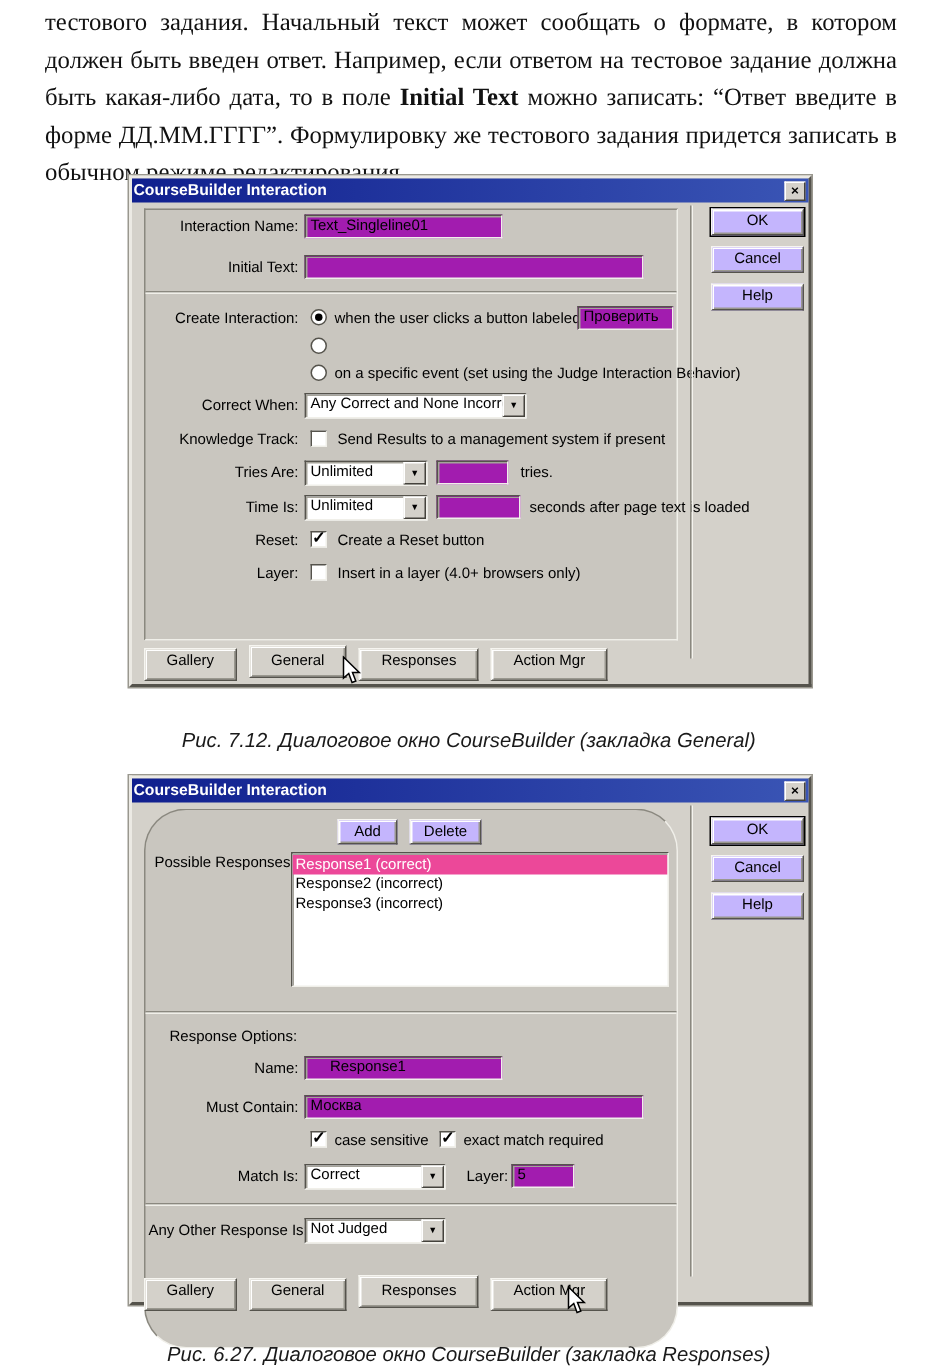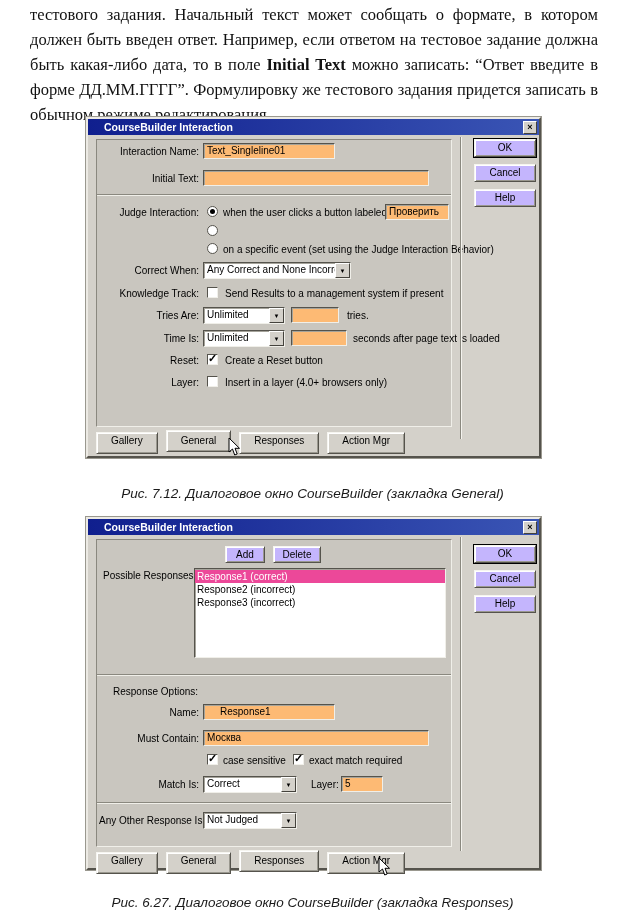--- a/index.html
+++ b/index.html
@@ -21,21 +21,21 @@
     font-style:italic; font-size:13.5px; color:#1a1a1a;
   }
   
   .win {
     position:absolute; background:#d4d1ca;
     border:2px solid; border-color:#eceae4 #55534c #55534c #eceae4;
     box-shadow:0 0 0 1px #9a988f;
   }
   .titlebar {
     height:16px; background:linear-gradient(90deg,#101f8e,#3a55b5);
-    display:flex; align-items:center; padding:0 2px 0 16px;
+    display:flex; align-items:center; padding:0 2px 0 1px;
   }
   .titlebar .title {
     flex:1; color:#fff; font-weight:bold; font-size:10.5px; white-space:nowrap;
   }
   .btn-close {
     width:14px; height:13px; background:#d4d1ca; color:#000;
     border:1px solid; border-color:#fff #44423c #44423c #fff;
     font-size:9px; font-weight:bold; line-height:11px; text-align:center;
   }
   .panel {
@@ -55,21 +55,21 @@
   }
   .lbl { text-align:right; }
   .btn {
     position:absolute; background:#c4b5fd; color:#000;
     border:1px solid; border-color:#f6f5f0 #55534c #55534c #f6f5f0;
     box-shadow:inset 1px 1px 0 #fff, inset -1px -1px 0 #9a988f;
     font-size:10px; text-align:center; line-height:15px;
   }
   .btn.default { box-shadow:0 0 0 1px #000, inset 1px 1px 0 #fff, inset -1px -1px 0 #9a988f; }
   .tf {
-    position:absolute; background:#fdba74; height:16px;
+    position:absolute; background:#a21caf; height:16px;
     border:1px solid; border-color:#55534c #f0efe9 #f0efe9 #55534c;
     box-shadow:inset 1px 1px 0 #a5a39a;
     font-size:10px; padding:1px 3px; white-space:nowrap; overflow:hidden;
   }
   .dd {
     position:absolute; height:17px; background:#fff; display:flex;
     border:1px solid; border-color:#55534c #f0efe9 #f0efe9 #55534c;
     box-shadow:inset 1px 1px 0 #a5a39a;
   }
   .dd-val { flex:1; font-size:10px; padding:1px 3px; white-space:nowrap; overflow:hidden; }
@@ -128,21 +128,21 @@
     <div class="panel" style="left:8px; top:20px; width:356px; height:288px;">
 
       <div class="lbl" style="left:2px; top:6px; width:100px;">Interaction Name:</div>
       <div class="tf" style="left:106px; top:3px; width:132px;">Text_Singleline01</div>
 
       <div class="lbl" style="left:2px; top:33px; width:100px;">Initial Text:</div>
       <div class="tf" style="left:106px; top:30px; width:226px;"></div>
 
       <div class="hline" style="left:0; top:54px; width:354px;"></div>
 
-      <div class="lbl" style="left:2px; top:67px; width:100px;">Judge Interaction:</div>
+      <div class="lbl" style="left:2px; top:67px; width:100px;">Create Interaction:</div>
       <span class="rb selected" style="left:110px; top:66px;"></span>
       <span class="opt" style="left:126px; top:67px;">when the user clicks a button labeled</span>
       <div class="tf" style="left:288px; top:64px; width:64px;">Проверить</div>
       <span class="rb" style="left:110px; top:85px;"></span>
       <span class="rb" style="left:110px; top:103px;"></span>
       <span class="opt" style="left:126px; top:104px;">on a specific event (set using the Judge Interaction Behavior)</span>
 
       <div class="lbl" style="left:2px; top:125px; width:100px;">Correct When:</div>
       <div class="dd" style="left:106px; top:122px; width:148px;">
         <span class="dd-val">Any Correct and None Incorrect</span>
@@ -195,21 +195,21 @@
   </div>
 
   <div class="caption" style="top:486px;">Рис. 7.12. Диалоговое окно CourseBuilder (закладка General)</div>
 
   <div class="win" style="left:86px; top:517px; width:455px; height:353px;">
     <div class="titlebar">
       <span class="title">CourseBuilder Interaction</span>
       <span class="btn-close">×</span>
     </div>
 
-    <div class="panel" style="left:8px; top:20px; width:356px; height:308px;">
+    <div class="panel" style="left:8px; top:20px; width:356px; height:360px;border-radius:28px;">
 
       <div class="btn" style="left:128px; top:6px; width:40px; height:17px;">Add</div>
       <div class="btn" style="left:176px; top:6px; width:48px; height:17px;">Delete</div>
 
       <div class="lbl" style="left:2px; top:30px; width:98px; text-align:left; padding-left:4px;">Possible Responses:</div>
       <div class="listbox" style="left:97px; top:28px; width:252px; height:90px;">
         <div class="list-item selected">Response1 (correct)</div>
         <div class="list-item">Response2 (incorrect)</div>
         <div class="list-item">Response3 (incorrect)</div>
       </div>

